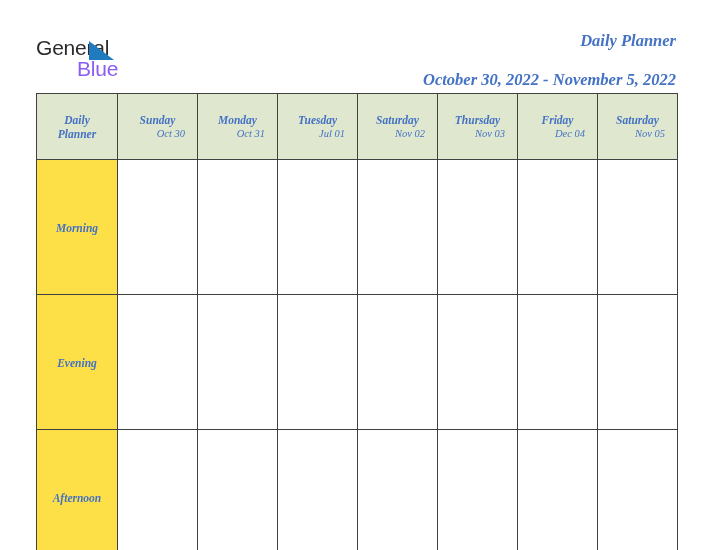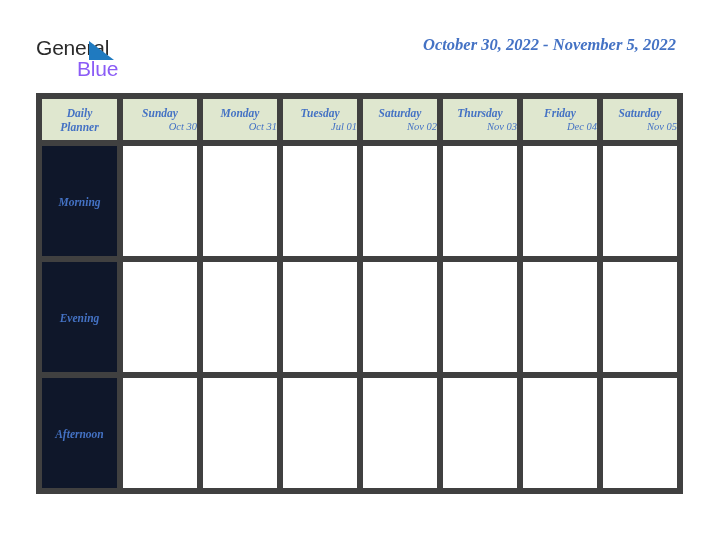--- a/index.html
+++ b/index.html
@@ -76,42 +76,42 @@
   .doc-title {
     font-family: "Liberation Serif", serif;
     font-style: italic;
     font-weight: bold;
     font-size: 16.5px;
     color: #4472c4;
     line-height: 20px;
     white-space: nowrap;
   }
   .doc-range {
-    margin-top: 3px;
+    margin-top: 18px;
     font-family: "Liberation Serif", serif;
     font-style: italic;
     font-weight: bold;
     font-size: 16.5px;
     color: #4472c4;
     line-height: 21px;
     white-space: nowrap;
   }
 
   
   .planner {
     position: absolute;
     left: 36px;
     top: 93px;
     border-collapse: collapse;
     table-layout: fixed;
     width: 641px;
   }
   .planner td, .planner th {
-    border: 6px solid #404040;
-    padding: 0;
+    border: 1px solid #404040;
+    padding: 12px;
     margin: 0;
   }
 
   col.c-label { width: 81px; }
   col.c-day   { width: 80px; }
 
   .planner thead th {
     background: #dfe7cf;
     height: 41px;
     vertical-align: middle;
@@ -139,21 +139,21 @@
   .corner .hd-name {
     line-height: 14px;
   }
 
   .planner tbody td {
     height: 110px;
     background: #ffffff;
     vertical-align: middle;
   }
   .planner tbody td.row-label {
-    background: #0f172a;
+    background: #fde047;
     text-align: center;
     margin-top: 32px;
   }
   .row-label-text {
     font-family: "Liberation Serif", serif;
     font-style: italic;
     font-weight: bold;
     font-size: 11.5px;
     color: #4472c4;
     white-space: nowrap;
@@ -173,20 +173,21 @@
       <span class="logo-general">General</span>
       <span class="logo-mark">
         <svg width="25" height="19" viewBox="0 0 25 19" xmlns="http://www.w3.org/2000/svg">
           <polygon points="0,0 0,19 25,19" fill="#1f7ac0"></polygon>
         </svg>
       </span>
       <span class="logo-blue">Blue</span>
     </div>
 
     <div class="title-block">
+      <div class="doc-title">Daily Planner</div>
       <div class="doc-range">October 30, 2022 - November 5, 2022</div>
     </div>
 
   </div>
 
   <table class="planner">
     <colgroup>
       <col class="c-label">
       <col class="c-day">
         <col class="c-day">

